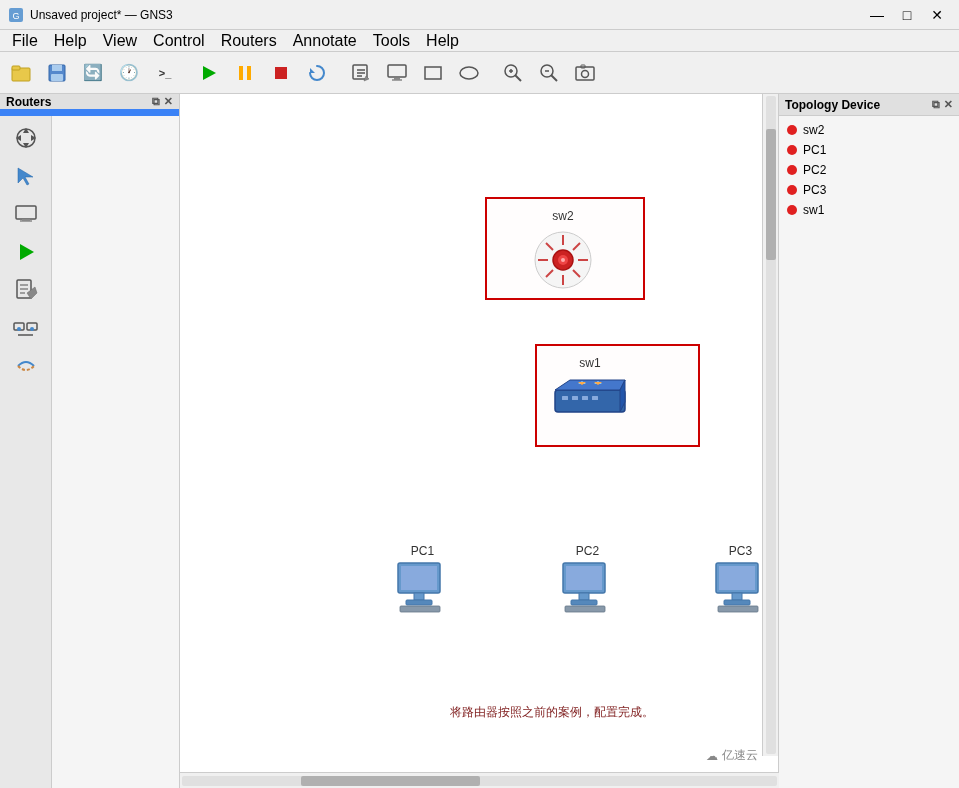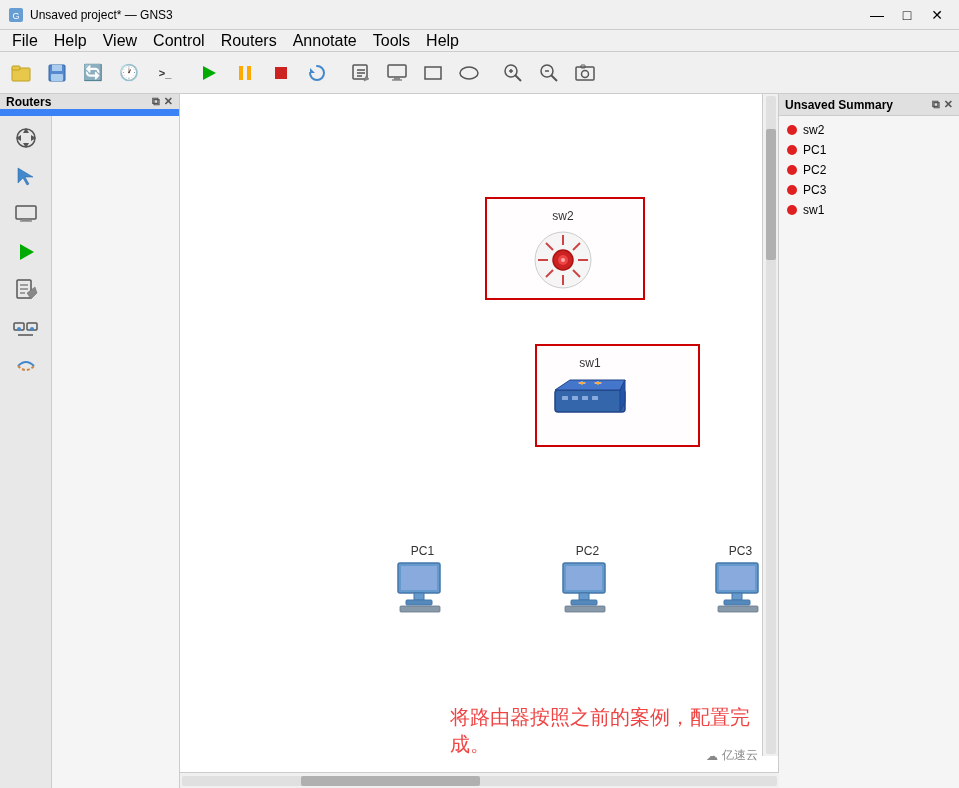--- a/index.html
+++ b/index.html
@@ -160,22 +160,22 @@
     .selection-box {
       position: absolute;
       border: 2px solid #cc0000;
       background: rgba(255,220,220,0.05);
       pointer-events: none;
     }
 
     
     .canvas-text {
       position: absolute;
-      color: #ef4444;
-      font-size: 20px;
+      color: #7f1d1d;
+      font-size: 12px;
     }
 
     
     #right-panel {
       width: 180px;
       background: #f5f5f5;
       display: flex;
       flex-direction: column;
     }
     #right-panel-header {
@@ -598,21 +598,21 @@
 
     <div id="canvas-hscroll">
       <div class="hscroll-track">
         <div class="hscroll-thumb"></div>
       </div>
     </div>
   </div>
 
   <div id="right-panel">
     <div id="right-panel-header">
-      <span>Unsaved Summary</span>
+      <span>Topology Device</span>
       <div style="display:flex; gap:4px;">
         <span class="panel-ctrl">⧉</span>
         <span class="panel-ctrl">✕</span>
       </div>
     </div>
     <div id="topo-summary-list">
       <div class="topo-item">
         <div class="topo-dot dot-red"></div>
         <span class="topo-item-label">sw2</span>
       </div>

